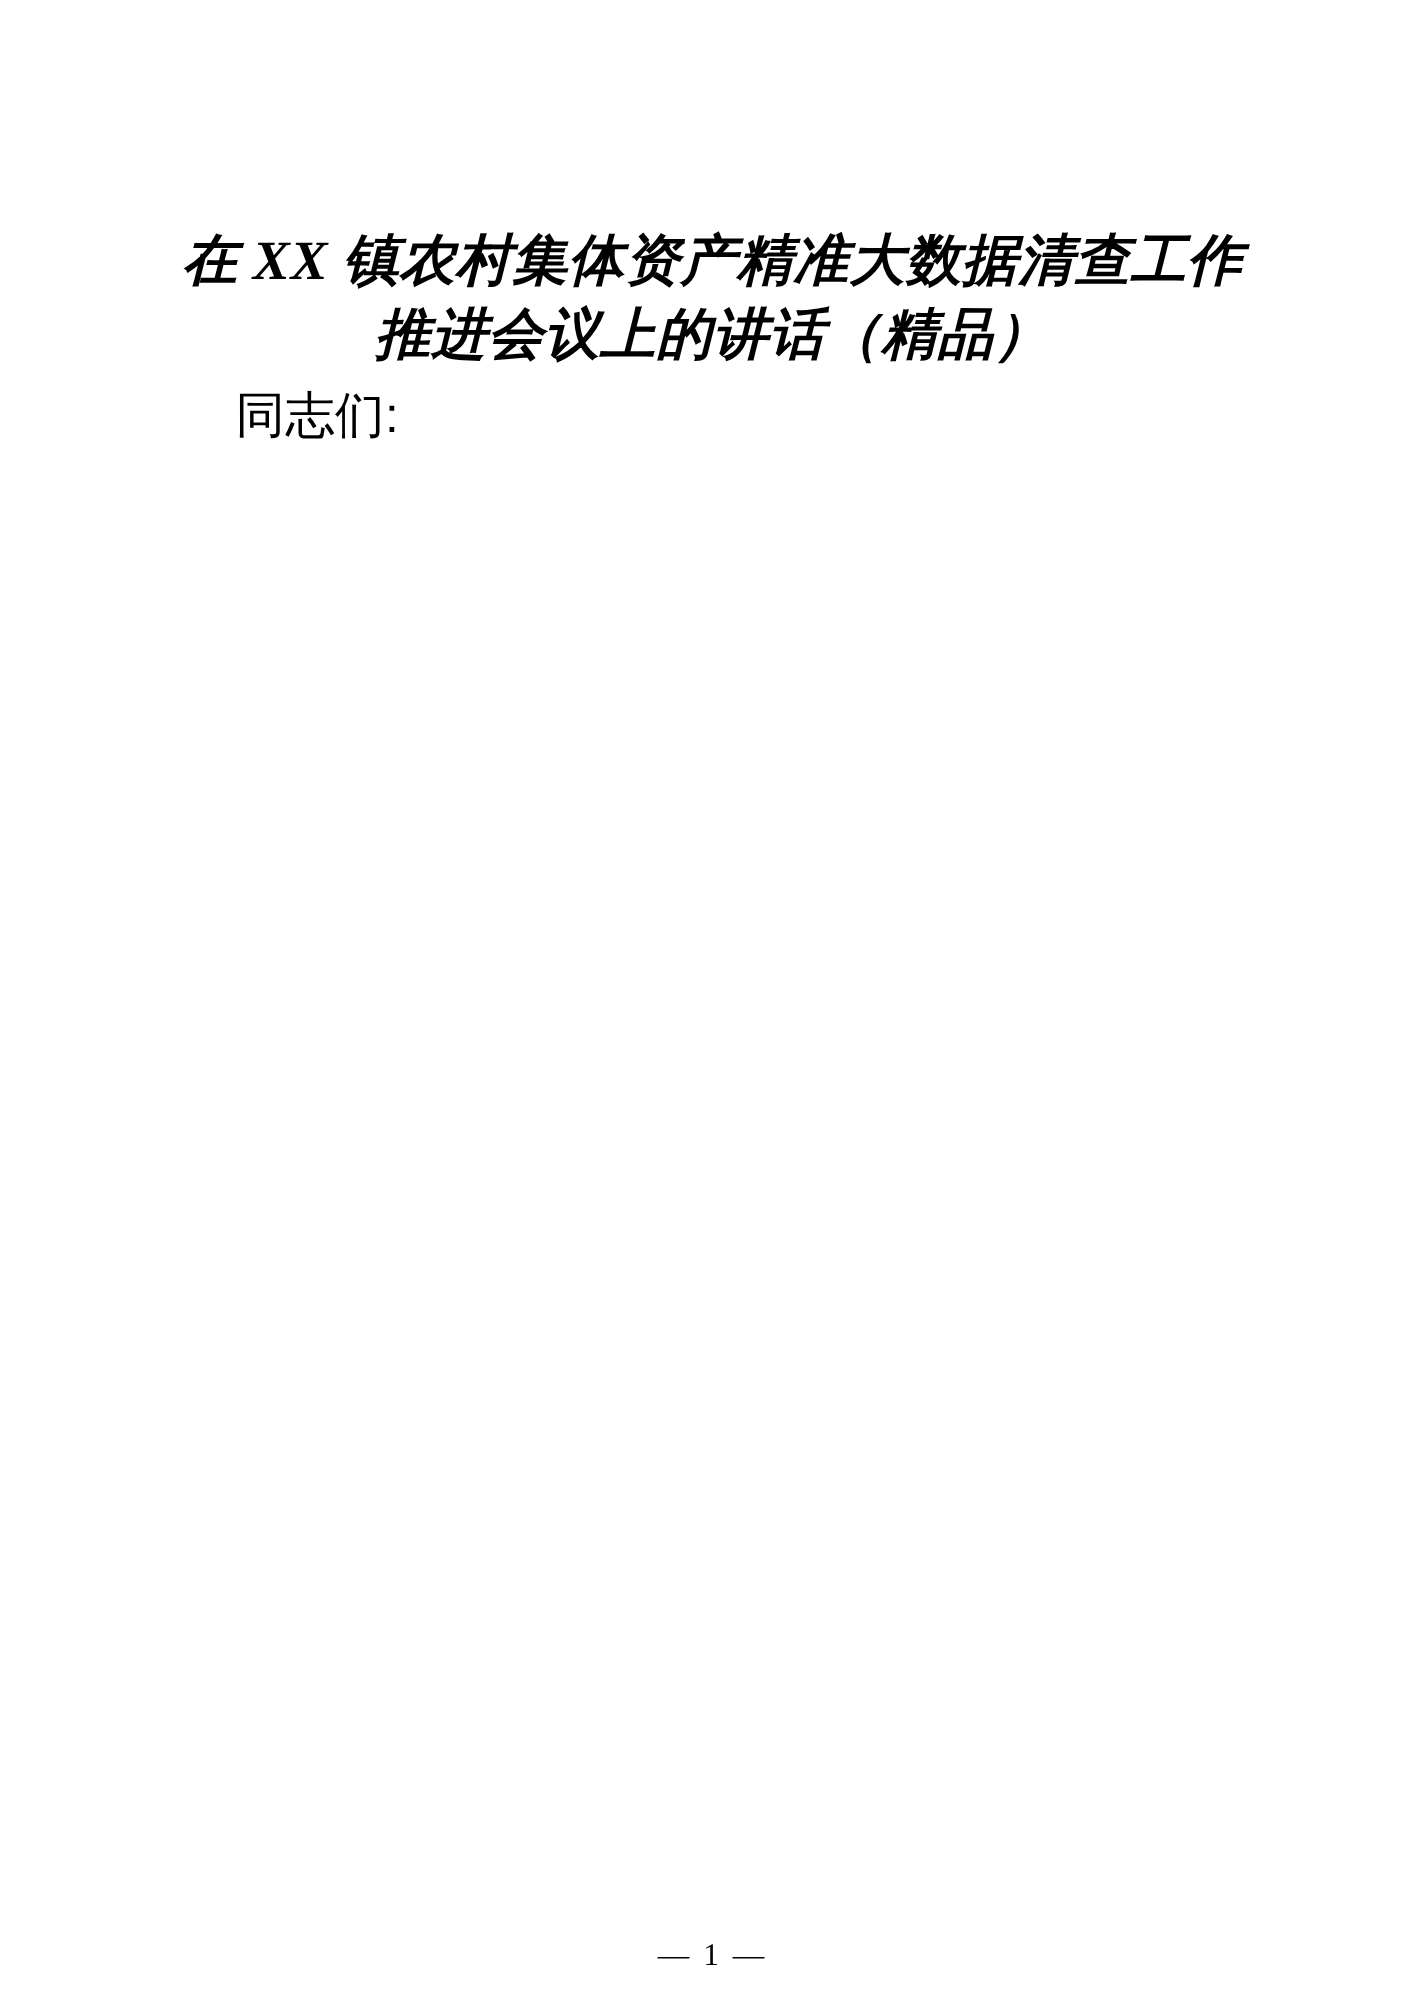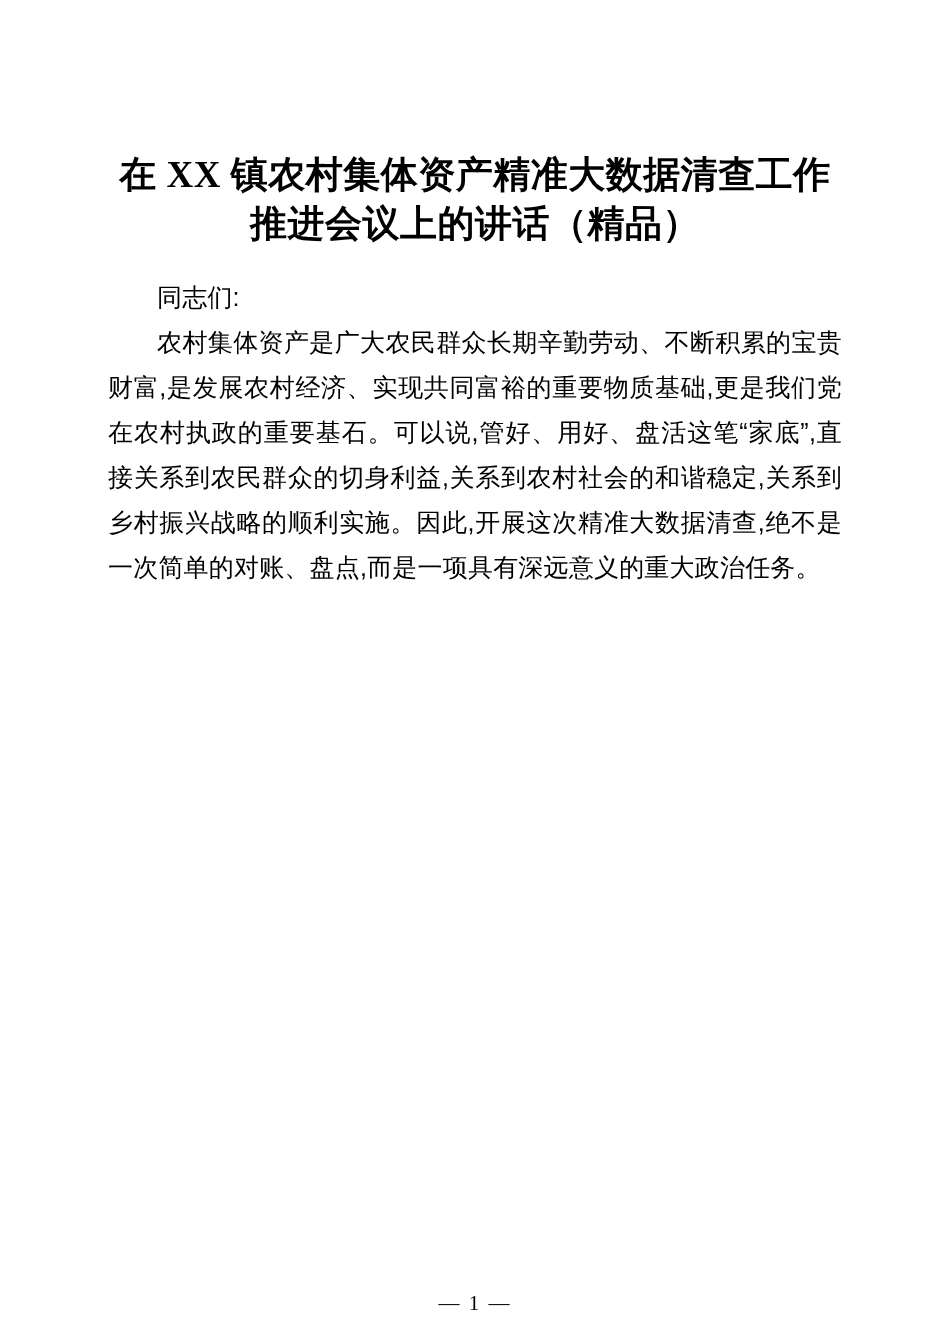--- a/index.html
+++ b/index.html
@@ -22,26 +22,27 @@
     padding: 150px 108px 40px 108px;
     position: relative;
   }
   .doc-title {
     font-family: "Liberation Serif", serif;
     font-weight: bold;
     font-size: 37px;
     line-height: 49px;
     text-align: center;
     letter-spacing: 0.5px;
-    margin: 0 0 27px 0;
+    margin: 0 0 6px 0;
     padding: 0 4px;
+    font-style: italic;
   }
   .para {
     font-family: "Liberation Sans", sans-serif;
-    font-size: 25px;
+    font-size: 33px;
     line-height: 45px;
     text-align: justify;
     text-justify: inter-ideograph;
     margin: 0;
     letter-spacing: 0.2px;
   }
   .indent-2 {
     text-indent: 49px;
   }
   .page-number {
@@ -61,16 +62,15 @@
 
 <div class="page">
 
   <h1 class="doc-title">在 XX 镇农村集体资产精准大数据清查工作推进会议上的讲话（精品）</h1>
 
   <p class="para indent-2">同志们:</p>
 
 
 
 
-  <p class="para indent-2">农村集体资产是广大农民群众长期辛勤劳动、不断积累的宝贵财富,是发展农村经济、实现共同富裕的重要物质基础,更是我们党在农村执政的重要基石。可以说,管好、用好、盘活这笔“家底”,直接关系到农民群众的切身利益,关系到农村社会的和谐稳定,关系到乡村振兴战略的顺利实施。因此,开展这次精准大数据清查,绝不是一次简单的对账、盘点,而是一项具有深远意义的重大政治任务。</p>
 
   <div class="page-number">— 1 —</div>
 </div>
 
 </body></html>

